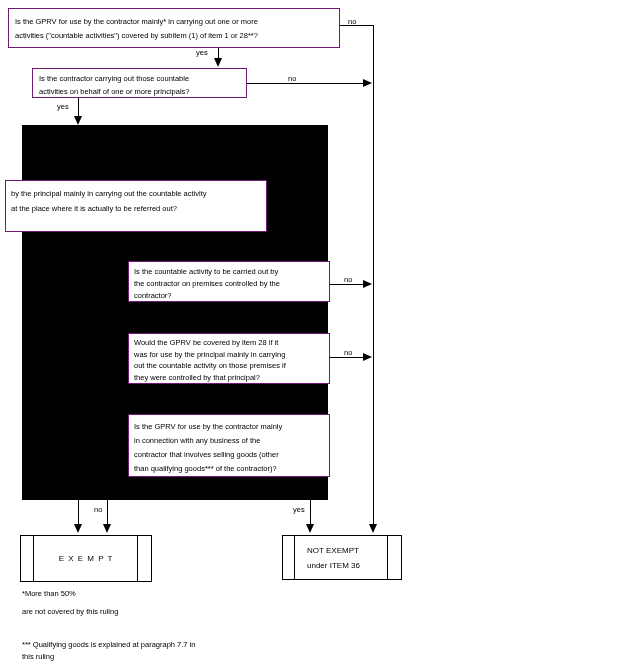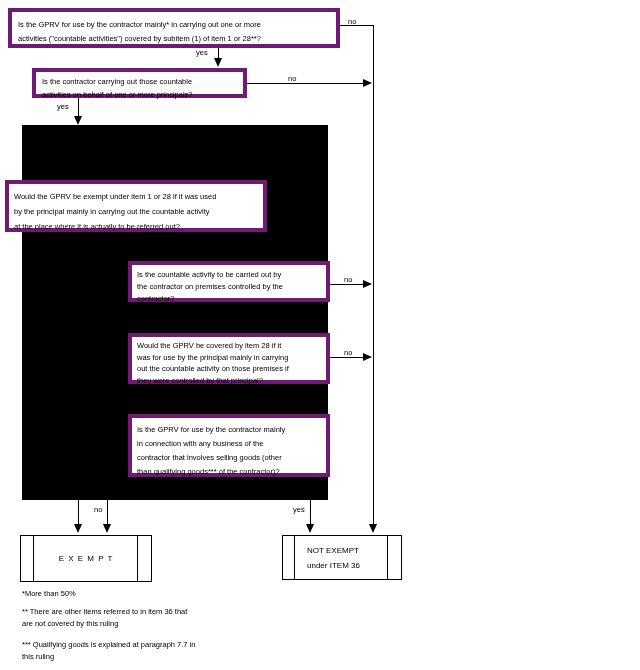--- a/index.html
+++ b/index.html
@@ -2,21 +2,21 @@
 <html><head>
 <meta charset="utf-8">
 <style>
   html,body{margin:0;padding:0;}
   body{
     width:640px;height:670px;position:relative;overflow:hidden;
     background:#ffffff;color:#000000;
     font-family:"Liberation Sans", sans-serif;font-size:7.5px;line-height:1.2;
   }
   .qbox{
-    position:absolute;background:#ffffff;border:4px solid #701a75;
+    position:absolute;background:#ffffff;border:1px solid #701a75;
     box-sizing:border-box;z-index:3;white-space:nowrap;
   }
   .qbox .ln{white-space:nowrap;}
   .hline{position:absolute;height:1px;background:#000000;z-index:2;}
   .vline{position:absolute;width:1px;background:#000000;z-index:2;}
   .ah-d{position:absolute;width:0;height:0;z-index:2;
     border-left:4px solid transparent;border-right:4px solid transparent;
     border-top:9px solid #000000;}
   .ah-r{position:absolute;width:0;height:0;z-index:2;
     border-top:4px solid transparent;border-bottom:4px solid transparent;
@@ -62,21 +62,20 @@
 
 <div class="hline" style="left:223px;top:83px;width:140px;"></div>
 <div class="ah-r" style="left:363px;top:79px;"></div>
 <div class="lbl" style="left:288px;top:74px;">no</div>
 
 <div class="vline" style="left:78px;top:98px;height:18px;"></div>
 <div class="ah-d" style="left:74px;top:116px;"></div>
 <div class="lbl" style="left:57px;top:102px;">yes</div>
 
 <div class="qbox" style="left:5px;top:180px;width:262px;height:52px;padding:5px 0 0 5px;line-height:15px;">
-  <div class="ln">Would the GPRV be exempt under item 1 or 28 if it was used</div>
   <div class="ln">by the principal mainly in carrying out the countable activity</div>
   <div class="ln">at the place where it is actually to be referred out?</div>
 </div>
 
 <div class="qbox" style="left:128px;top:261px;width:202px;height:41px;padding:4px 0 0 5px;line-height:12px;">
   <div class="ln">Is the countable activity to be carried out by</div>
   <div class="ln">the contractor on premises controlled by the</div>
   <div class="ln">contractor?</div>
 </div>
 
@@ -125,19 +124,18 @@
   <div class="term-lines">
     <div>NOT EXEMPT</div>
     <div>under ITEM 36</div>
   </div>
 </div>
 
 <div class="footnote" style="left:22px;top:588px;">
   <div>*More than 50%</div>
 </div>
 <div class="footnote" style="left:22px;top:606px;">
-  <div>** There are other items referred to in item 36 that</div>
   <div>are not covered by this ruling</div>
 </div>
 <div class="footnote" style="left:22px;top:639px;">
   <div>*** Qualifying goods is explained at paragraph 7.7 in</div>
   <div>this ruling</div>
 </div>
 
 </body></html>

